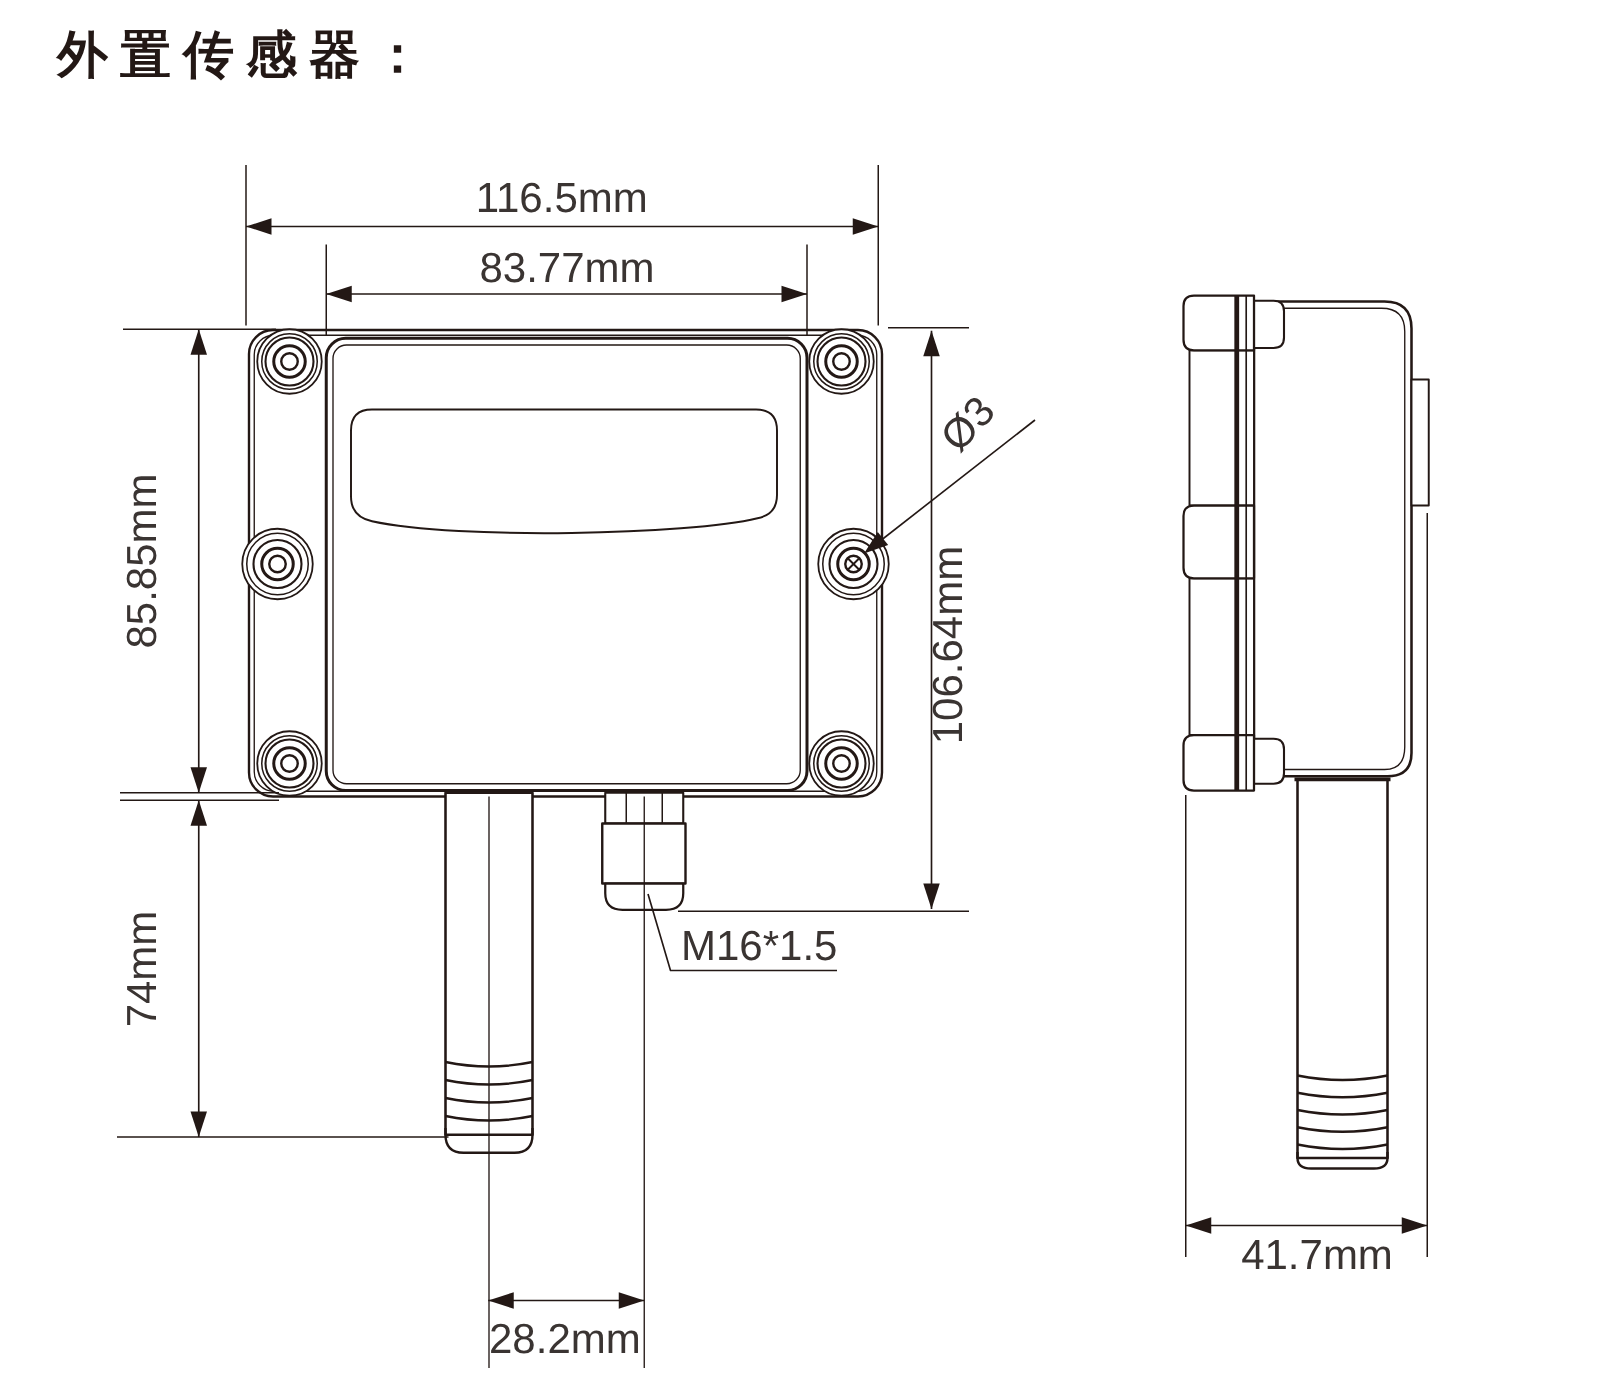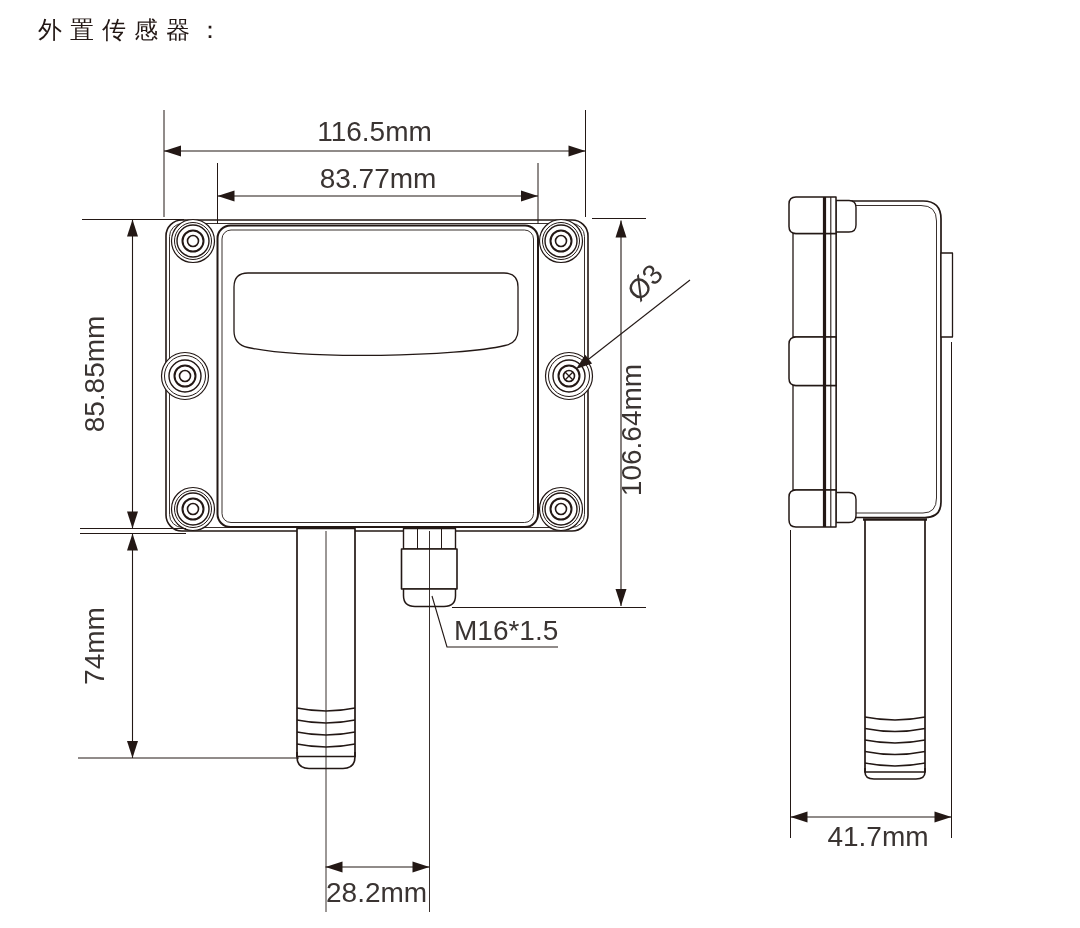--- a/index.html
+++ b/index.html
@@ -1,18 +1,18 @@
 <!DOCTYPE html>
 <html><head>
 <meta charset="utf-8">
 <style>
   html,body{margin:0;padding:0;background:#ffffff;}
   #canvas{position:relative;width:1080px;height:928px;background:#ffffff;overflow:hidden;
           font-family:"Liberation Sans", sans-serif;}
-  #drawing-title{position:absolute;left:38px;top:14px;font-size:24px;font-weight:normal;
+  #drawing-title{position:absolute;left:38px;top:14px;font-size:34px;font-weight:bold;
           letter-spacing:8px;color:#231815;}
   svg{position:absolute;left:0;top:0;}
   svg text{font-family:"Liberation Sans", sans-serif;font-size:28px;fill:#3a3432;}
 </style>
 </head>
 <body>
 
 <div id="canvas">
   <div id="drawing-title">外置传感器：</div>
 

